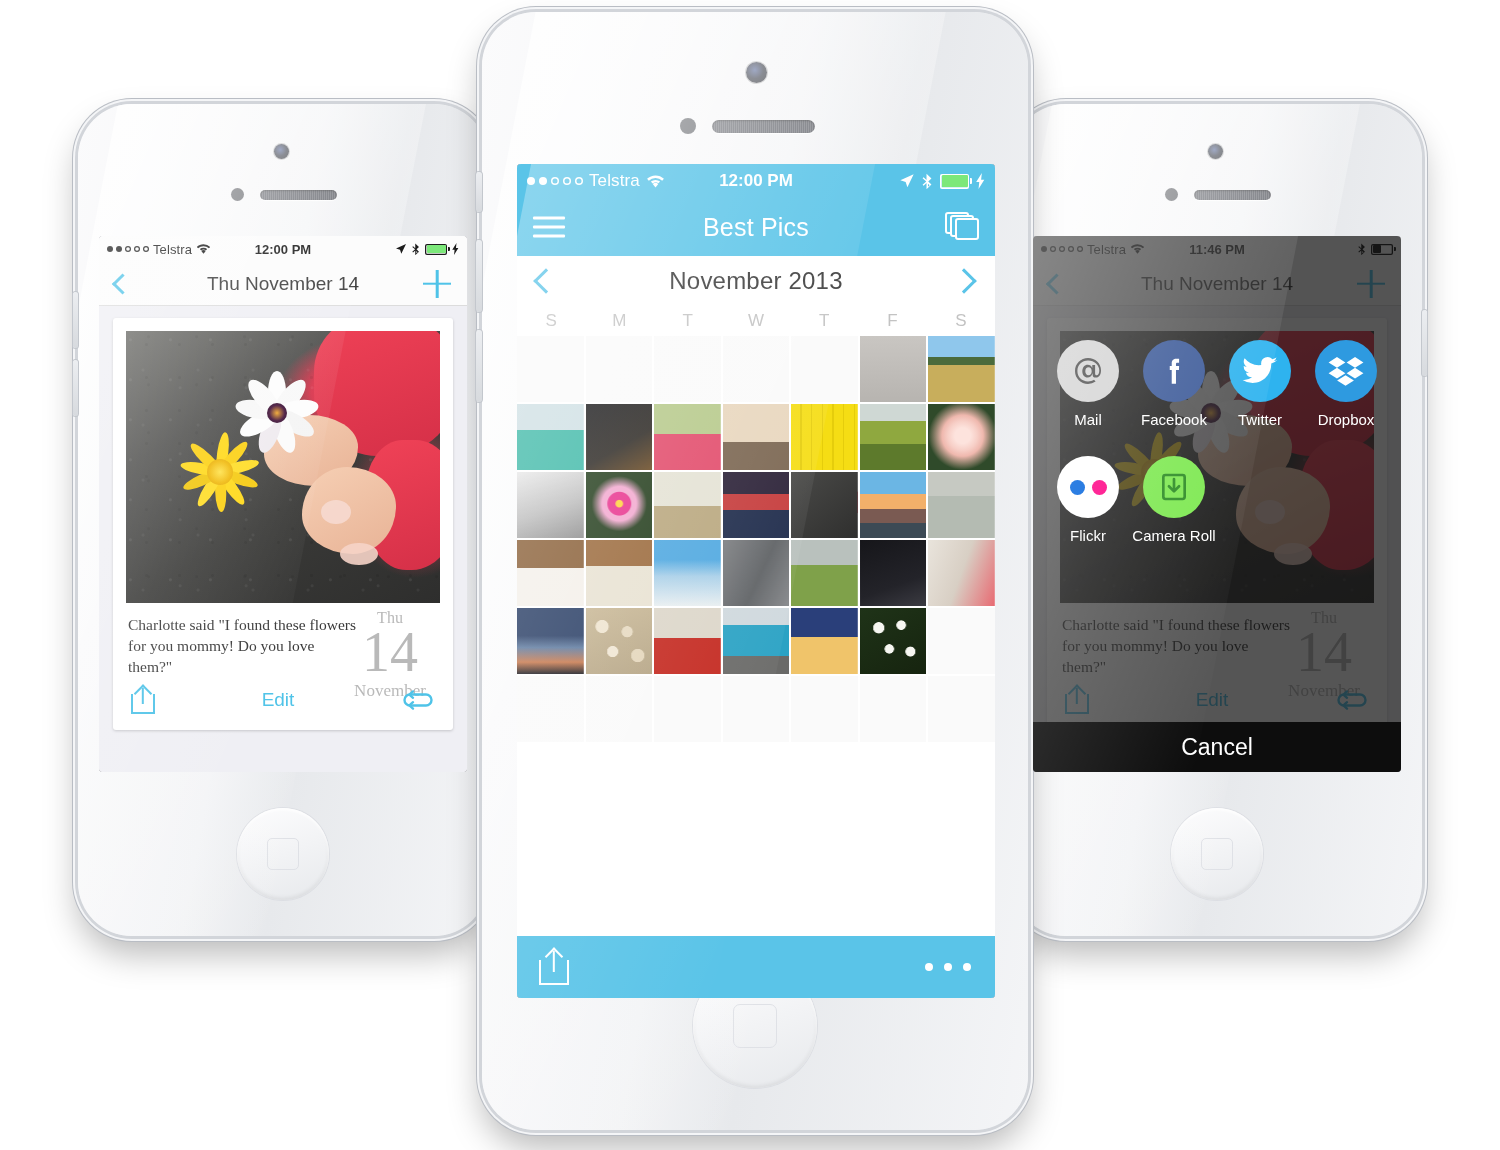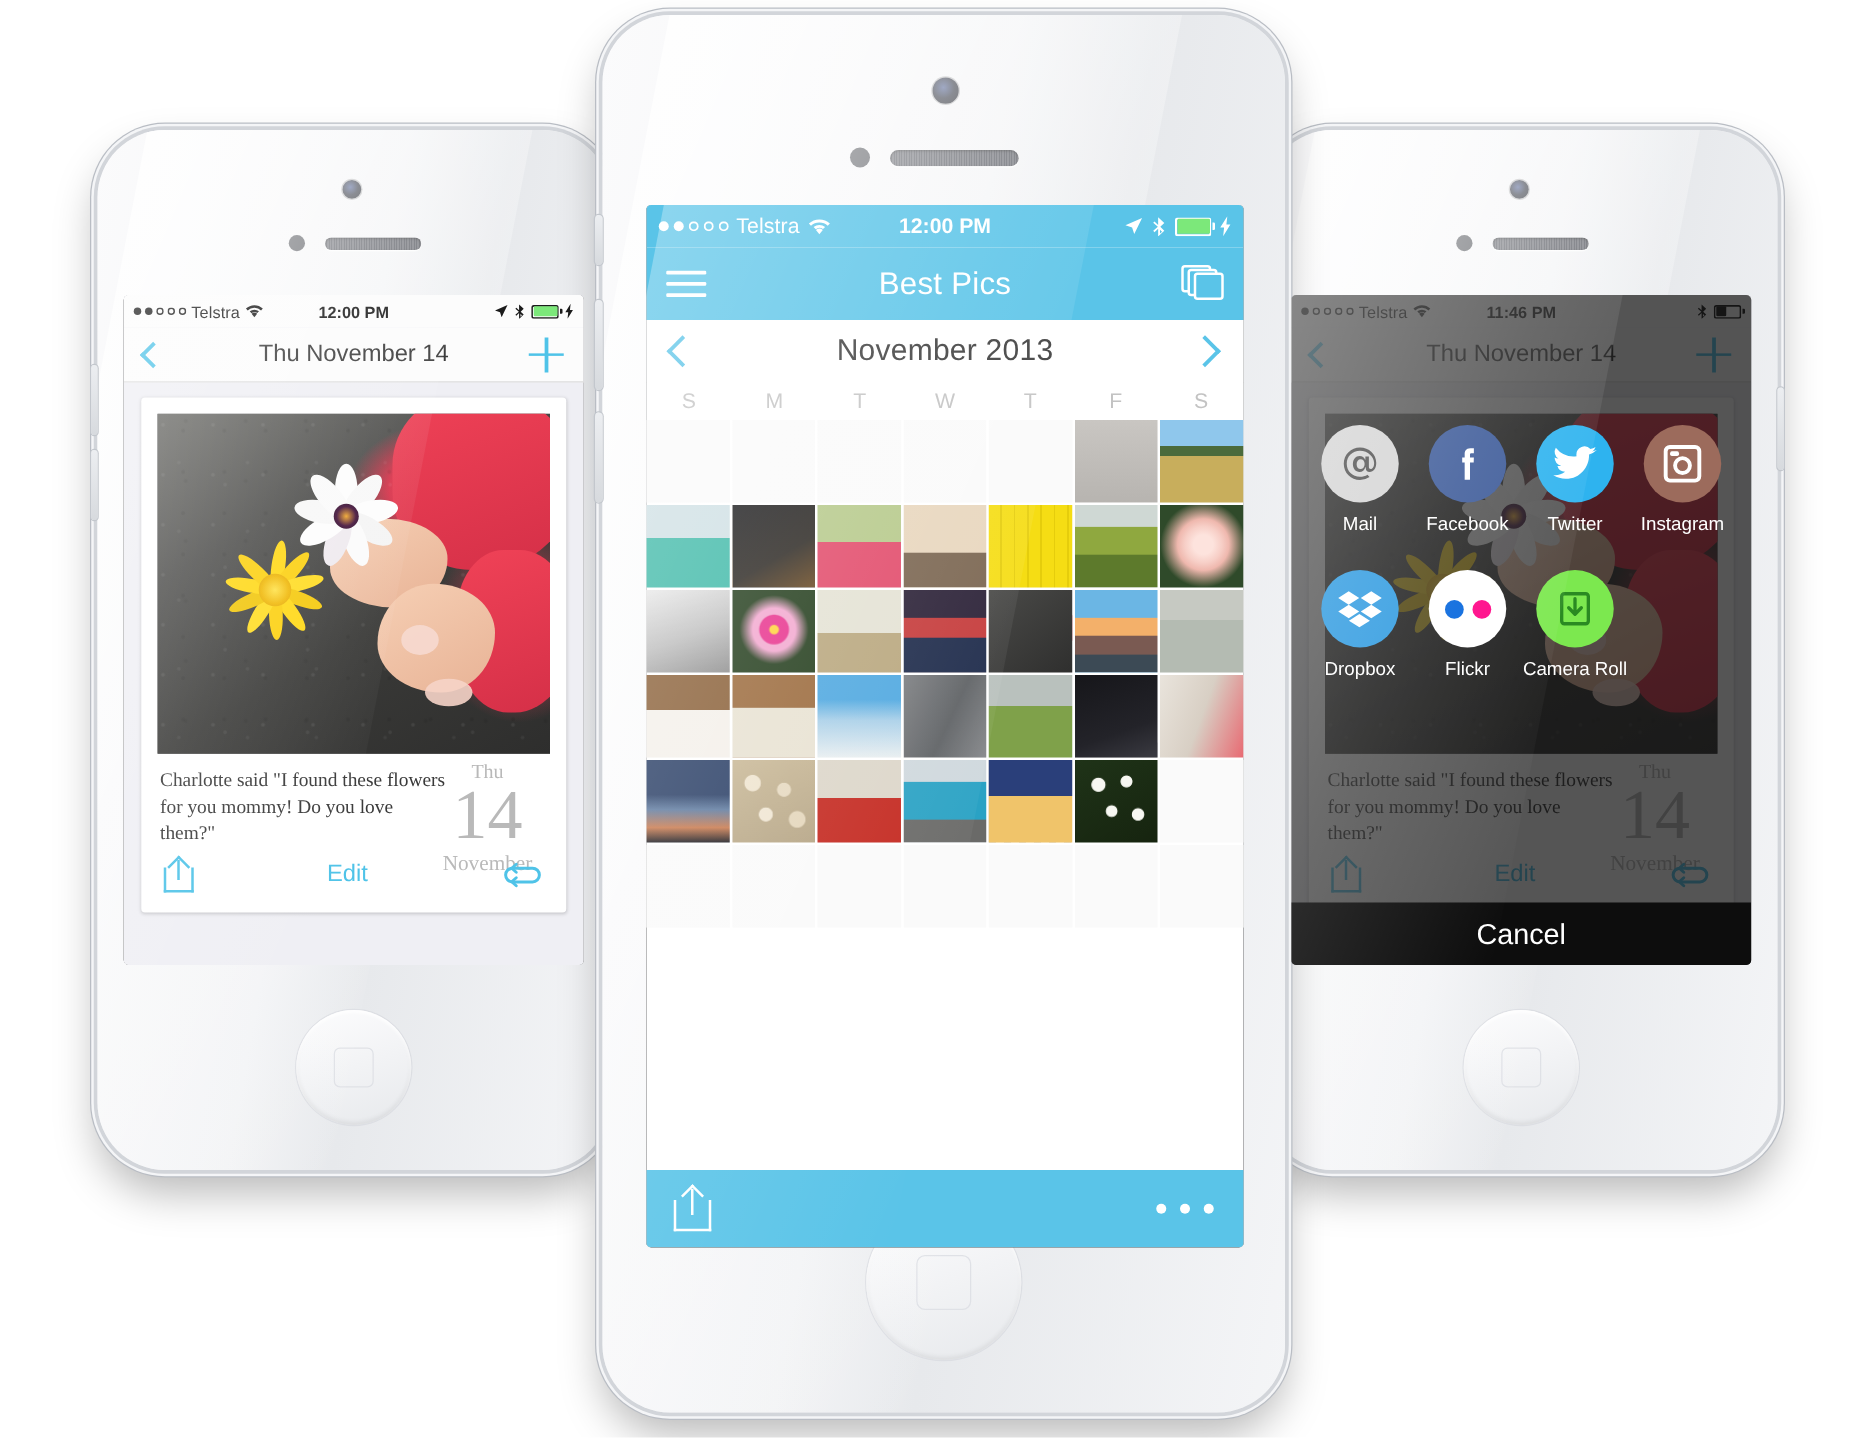--- a/index.html
+++ b/index.html
@@ -427,30 +427,20 @@
 
               <div class="shareitem" style="width:25%; margin-bottom:28px;">
                 <span class="circle" style="width:62px;height:62px;background:#2eb3ef;">
                   <svg width="38" height="38" viewBox="0 0 24 24">
                     <path d="M23 5.1a8.4 8.4 0 0 1-2.4.7 4.2 4.2 0 0 0 1.8-2.3 8.4 8.4 0 0 1-2.6 1 4.1 4.1 0 0 0-7.1 2.8c0 .3 0 .6.1.9A11.7 11.7 0 0 1 2.3 3.9a4.1 4.1 0 0 0 1.3 5.5 4.1 4.1 0 0 1-1.9-.5v.1a4.1 4.1 0 0 0 3.3 4 4.2 4.2 0 0 1-1.9.1 4.1 4.1 0 0 0 3.9 2.9A8.3 8.3 0 0 1 1 17.7a11.7 11.7 0 0 0 6.3 1.9c7.6 0 11.8-6.3 11.8-11.8v-.5A8.4 8.4 0 0 0 23 5.1z" fill="#fff"></path>
                   </svg>
                 </span>
                 <span class="shlabel" style="font-size:15px; margin-top:9px;">Twitter</span>
               </div>
 
-              <div class="shareitem" style="width:25%; margin-bottom:28px;">
-                <span class="circle" style="width:62px;height:62px;background:#9c6b5c;">
-                  <svg width="34" height="34" viewBox="0 0 24 24">
-                    <rect x="2.5" y="2.5" width="19" height="19" rx="2.4" fill="none" stroke="#fff" stroke-width="2.2"></rect>
-                    <circle cx="12" cy="13" r="4.2" fill="none" stroke="#fff" stroke-width="2.2"></circle>
-                    <rect x="5" y="5" width="5" height="2.6" rx="1" fill="#fff"></rect>
-                  </svg>
-                </span>
-                <span class="shlabel" style="font-size:15px; margin-top:9px;">Instagram</span>
-              </div>
 
               <div class="shareitem" style="width:25%;">
                 <span class="circle" style="width:62px;height:62px;background:#2e9ae0;">
                   <svg width="38" height="38" viewBox="0 0 24 24">
                     <path d="M6.3 3.2 1 6.6l5.3 3.4L11.6 6.6zM17.7 3.2 12.4 6.6l5.3 3.4L23 6.6zM1 13.4l5.3 3.4 5.3-3.4-5.3-3.4zM17.7 10l-5.3 3.4 5.3 3.4L23 13.4zM6.4 18l5.3 3.3L17 18l-5.3-3.3z" fill="#fff"></path>
                   </svg>
                 </span>
                 <span class="shlabel" style="font-size:15px; margin-top:9px;">Dropbox</span>
               </div>
 

